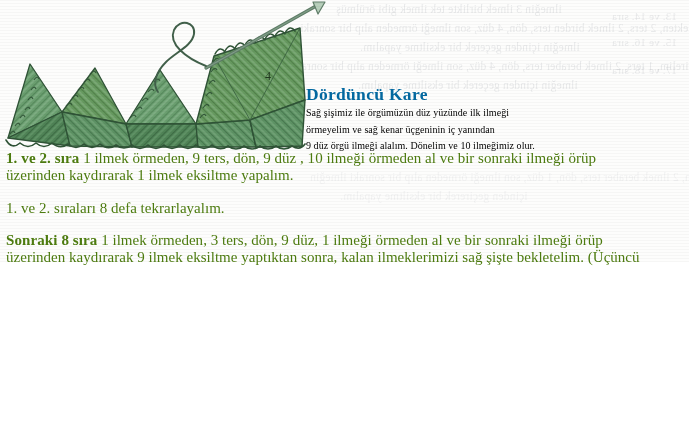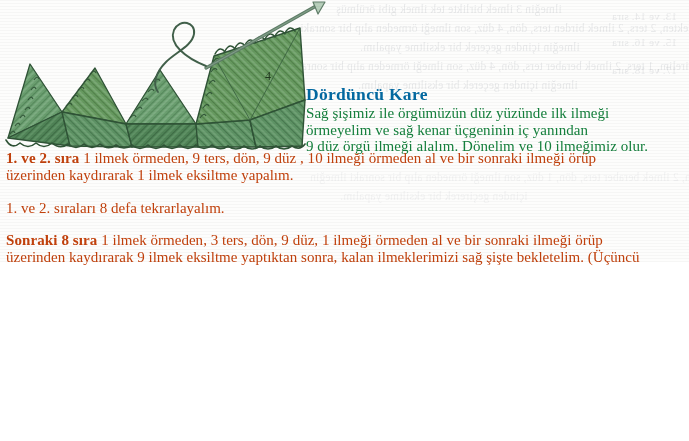--- a/index.html
+++ b/index.html
@@ -75,39 +75,39 @@
   }
   .heading {
     font-size: 17.5px;
     font-weight: bold;
     letter-spacing: .3px;
     line-height: 20px;
     margin: 0 0 1px 0;
     color: #0369a1;
   }
   .intro-line {
-    font-size: 15px;
+    font-size: 10px;
     line-height: 16.6px;
     letter-spacing: .05px;
     white-space: nowrap;
-    color: #15803d;
+    color: #000000;
   }
 
   
   .body-col {
     position: absolute;
     left: 6px;
     top: 150px;
     width: 676px;
   }
   .para {
     font-size: 15px;
     line-height: 16.8px;
     letter-spacing: .02px;
-    color: #c2410c;
+    color: #4d7c0f;
     margin: 0;
   }
   .para + .para { margin-top: 16px; }
   .lead {
     font-weight: bold;
     letter-spacing: .1px;
   }
   .tight { line-height: 16.6px; }
 
   

